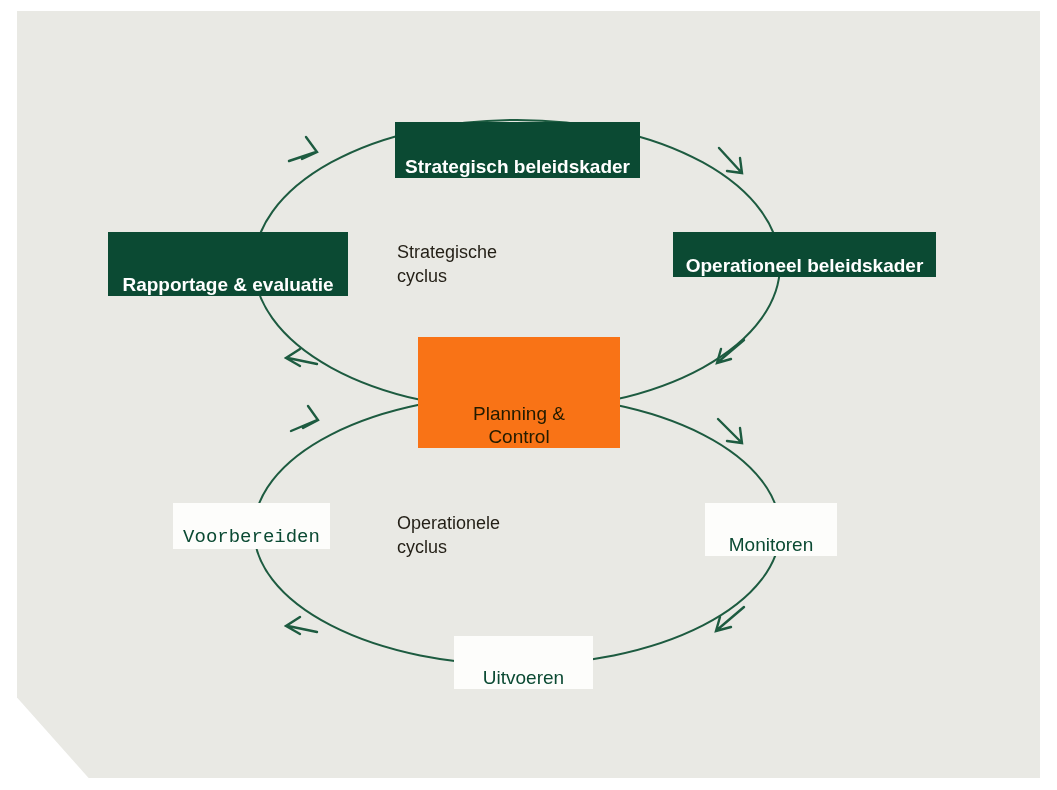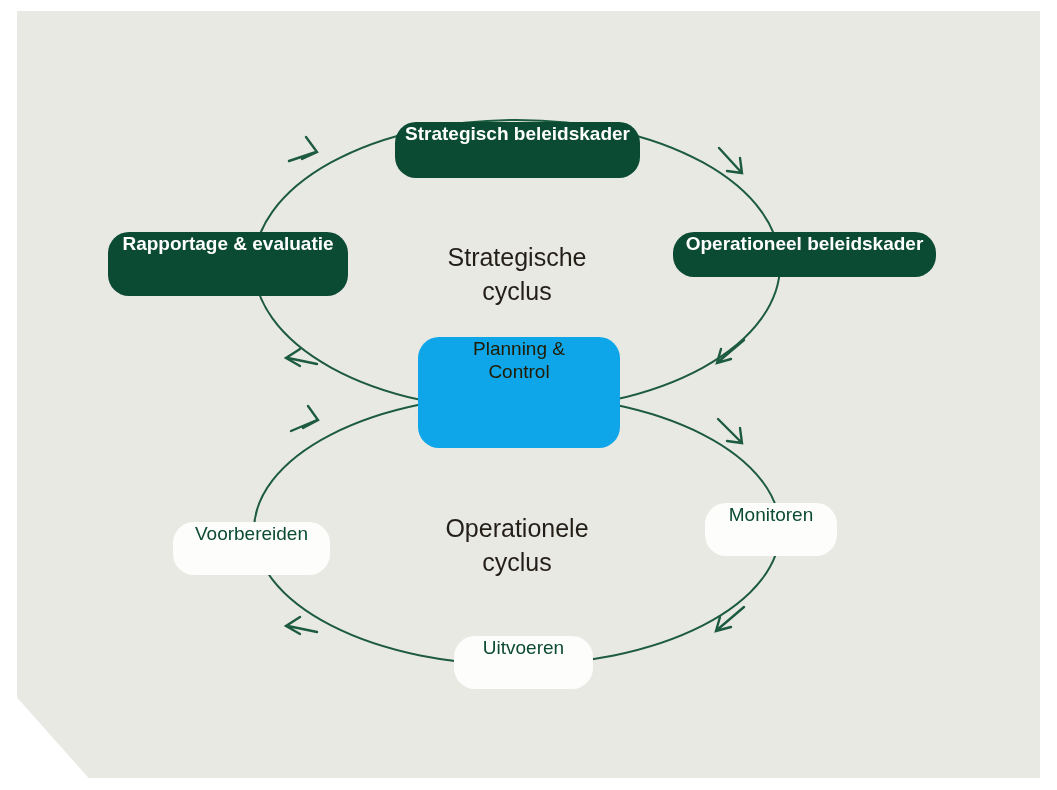--- a/index.html
+++ b/index.html
@@ -36,51 +36,50 @@
     top: 0;
     width: 1057px;
     height: 790px;
     pointer-events: none;
   }
 
   .node {
     position: absolute;
     box-sizing: border-box;
     display: flex;
-    align-items: flex-start;
+    align-items: flex-end;
     justify-content: center;
     text-align: center;
     line-height: 1.22;
-    border-radius: 21px;
   }
 
   .node-dark {
     background: #0b4a33;
     color: #ffffff;
     font-weight: bold;
     font-size: 19px;
   }
 
   .node-yellow {
-    background: #0ea5e9;
+    background: #f97316;
     color: #221b00;
     font-size: 19px;
   }
 
   .node-white {
     background: #fdfdfb;
     color: #0b4a33;
     font-size: 19px;
   }
 
   .cycle-label {
     position: absolute;
     color: #231f16;
-    font-size: 25px;
-    text-align: center;
+    font-size: 18px;
+    text-align: left;
     line-height: 1.36;
     width: 240px;
   }
 
   .nl { display: block; }
 </style>
 </head>
 <body>
 
 <div id="stage">
@@ -134,21 +133,21 @@
   </div>
 
   <div class="node node-white" style="left:705px; top:503px; width:132px; height:53px;">
     <span>Monitoren</span>
   </div>
 
   <div class="node node-white" style="left:454px; top:636px; width:139px; height:53px;">
     <span>Uitvoeren</span>
   </div>
 
-  <div class="node node-white" style="left:173px; top:522px; width:157px; height:53px;">
+  <div class="node node-white" style="left:173px; top:503px; width:157px; height:46px;font-family:Liberation Mono, monospace;">
     <span>Voorbereiden</span>
   </div>
 
   <div class="cycle-label" style="left:397px; top:511px;">
     <span class="nl">Operationele</span>
     <span class="nl">cyclus</span>
   </div>
 
 </div>
 

